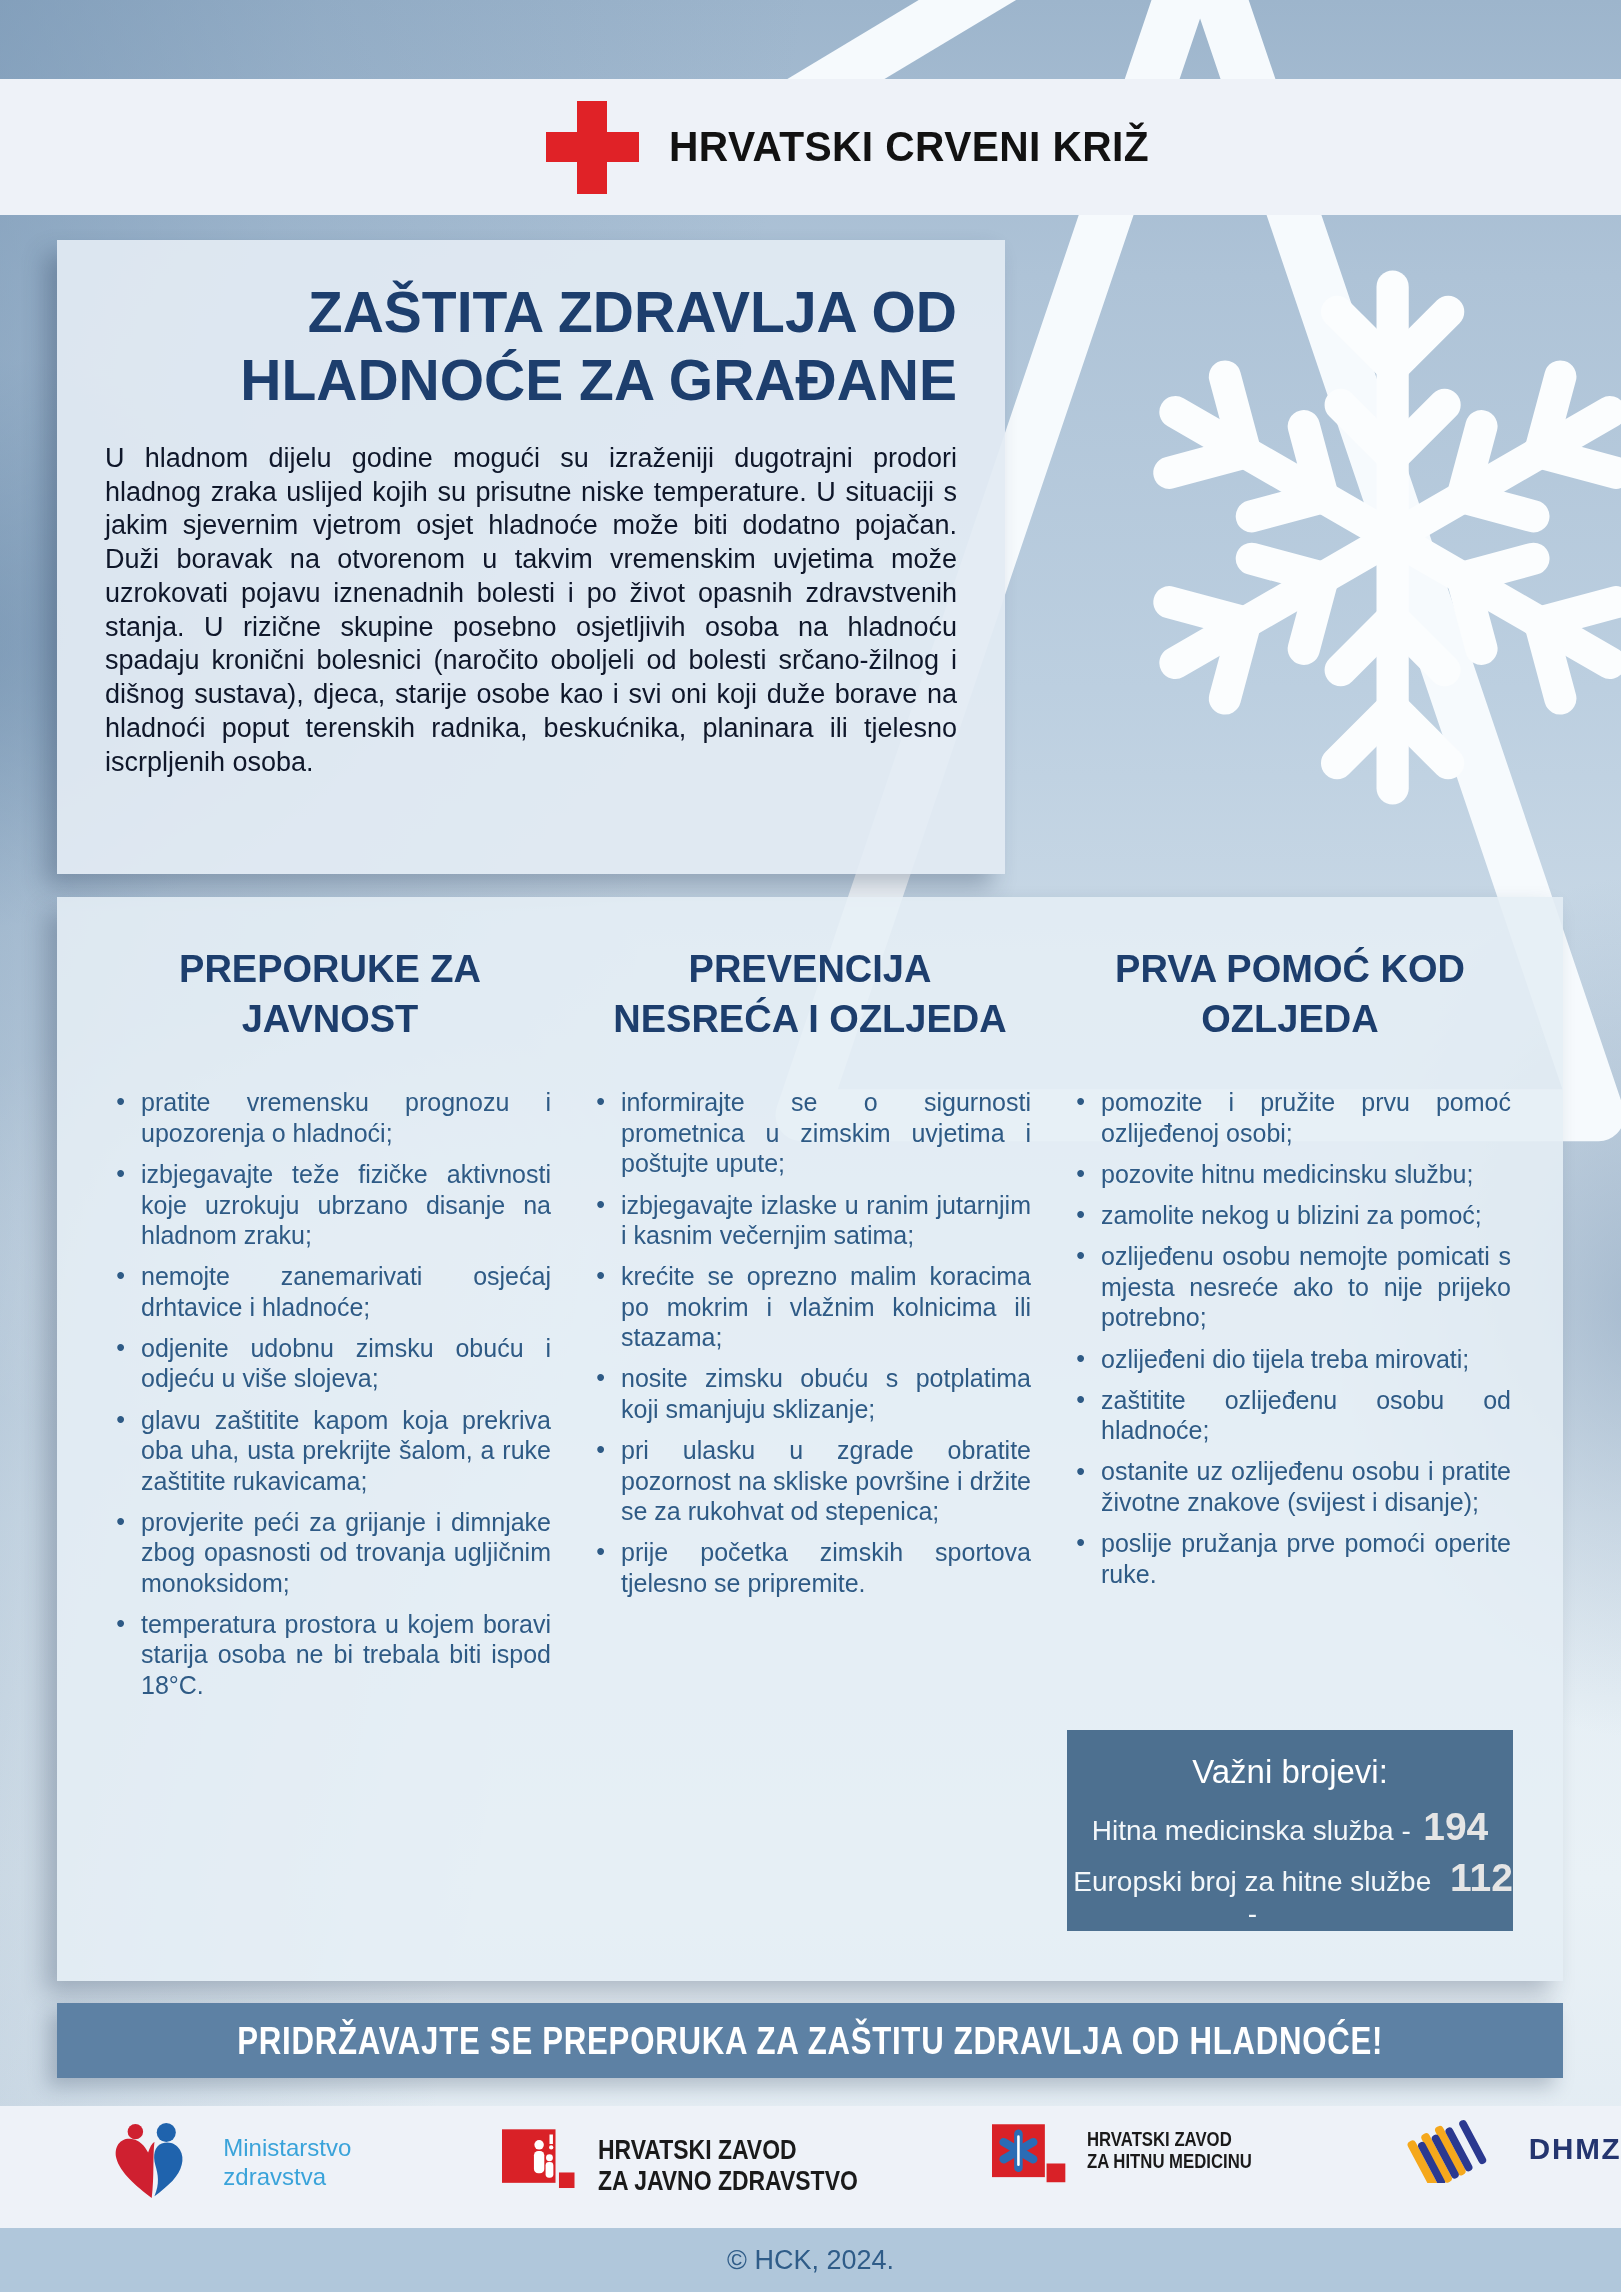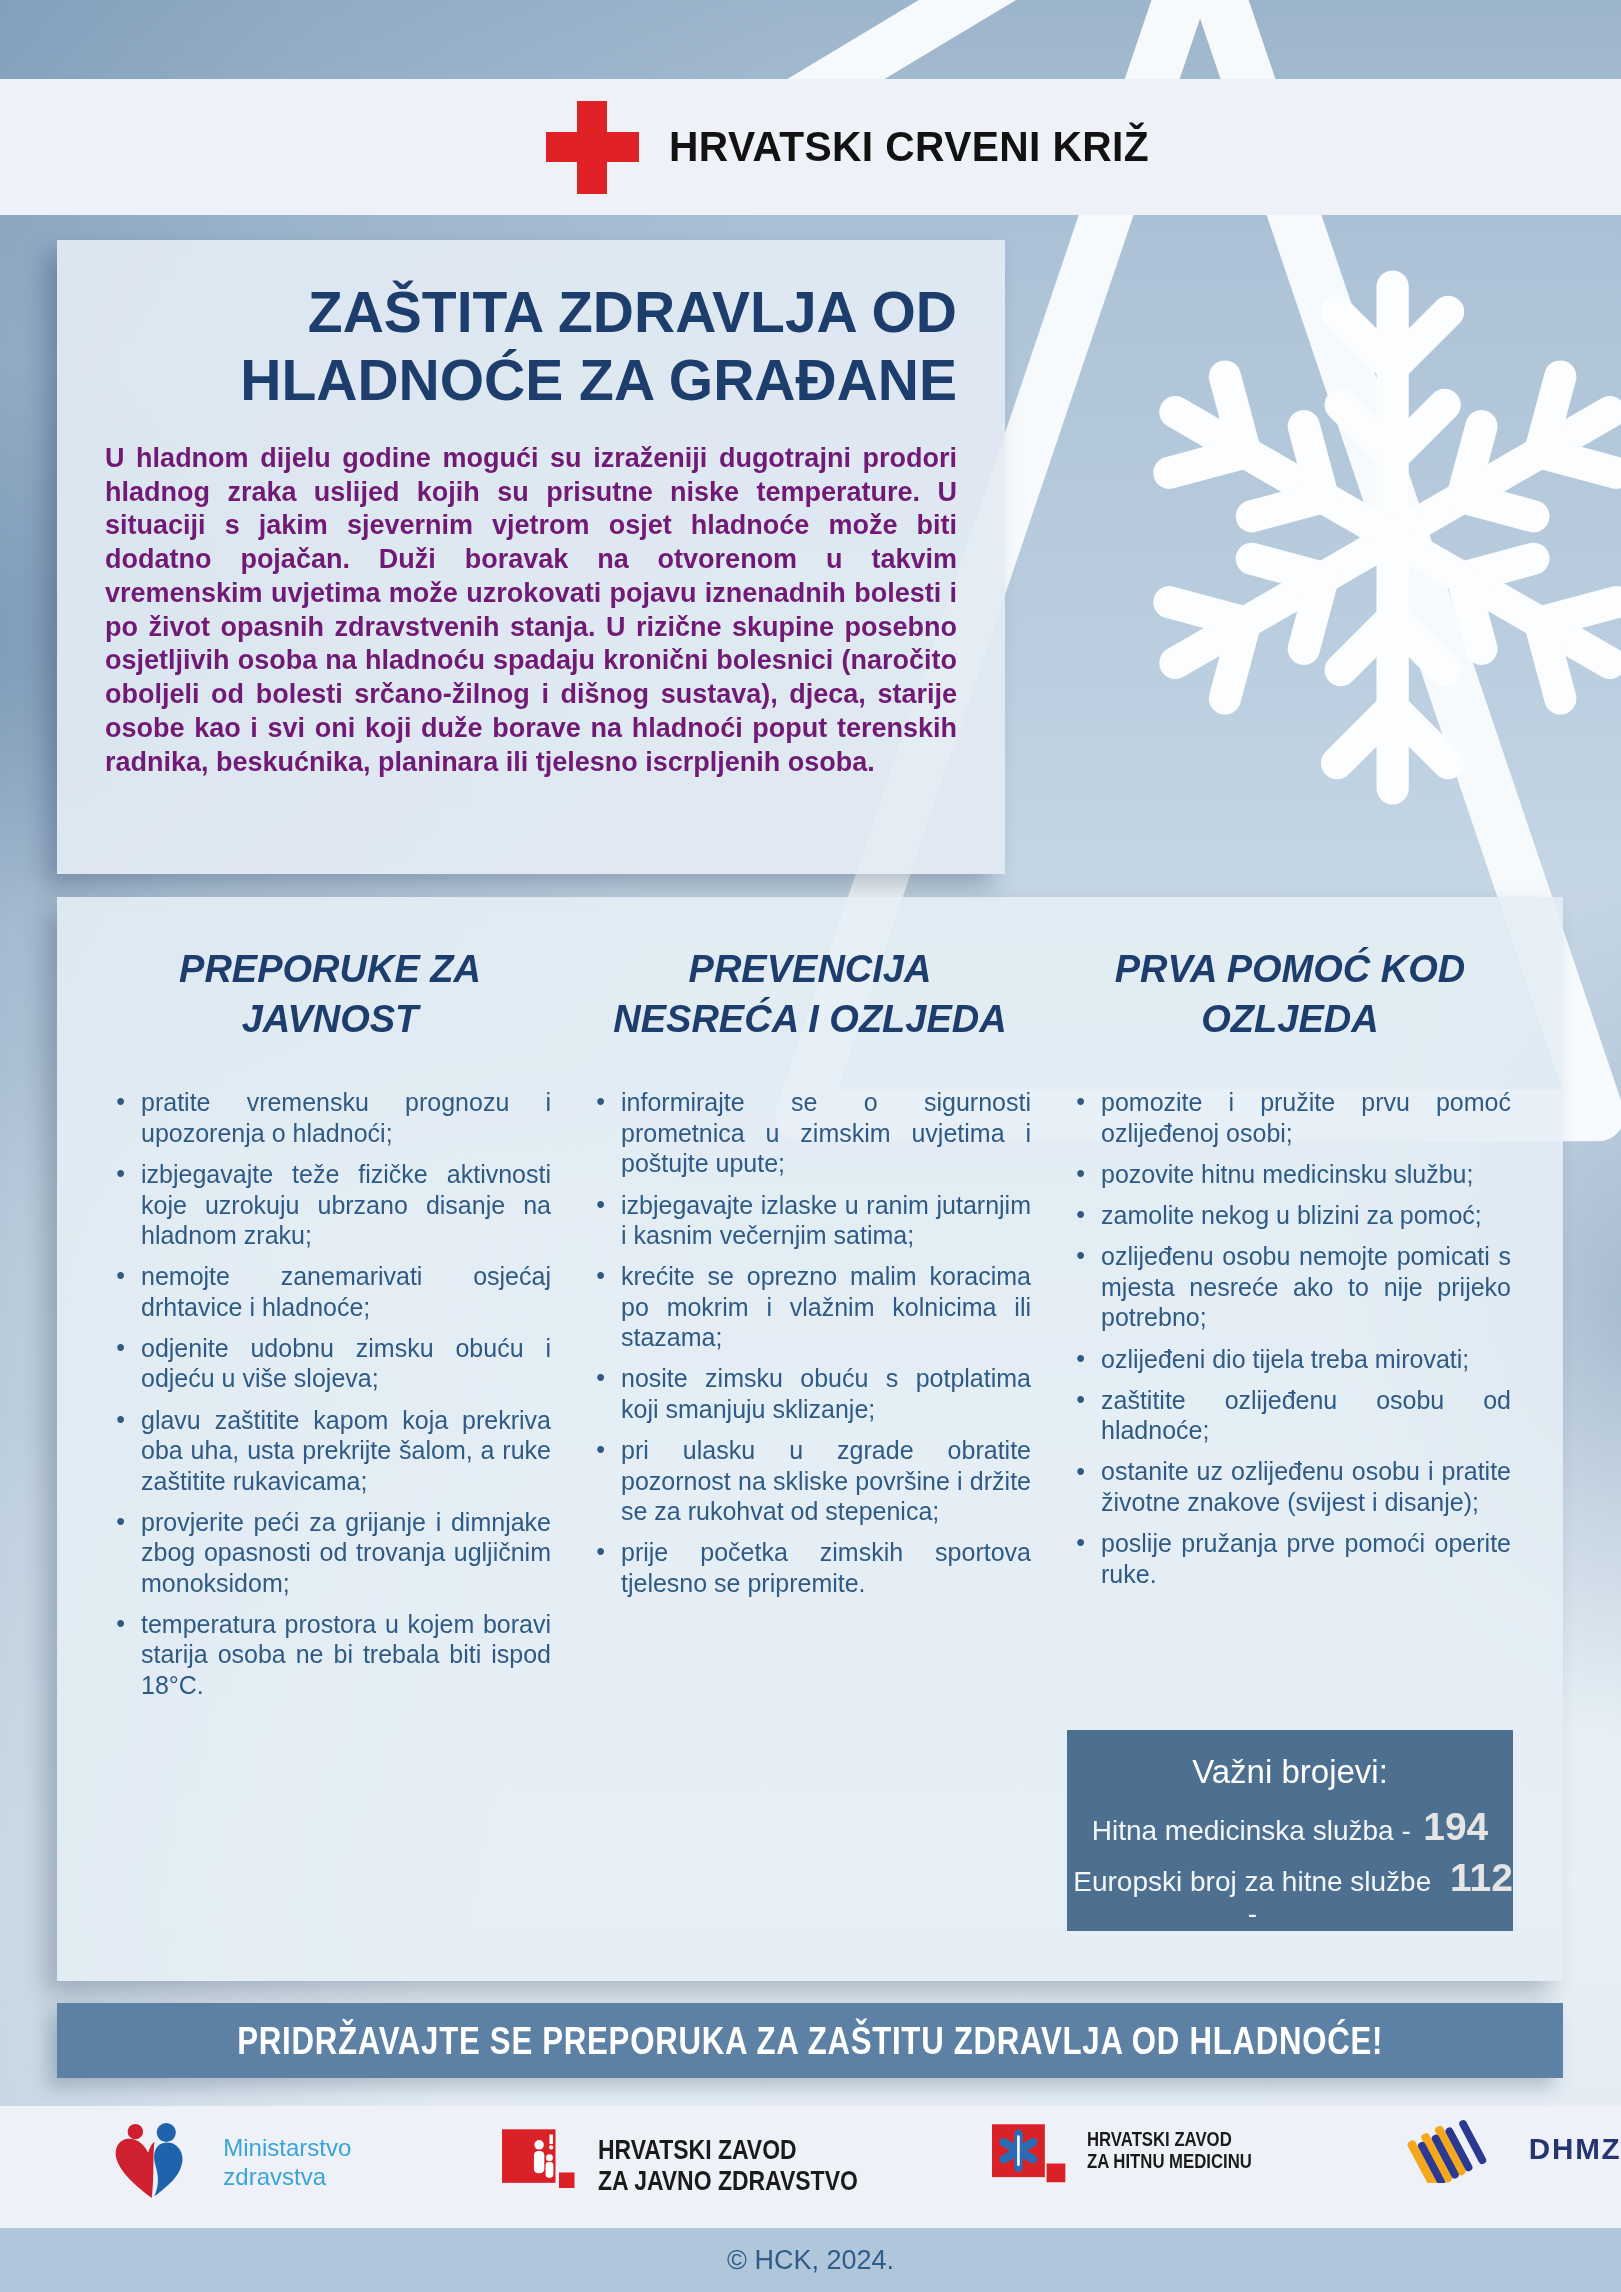--- a/index.html
+++ b/index.html
@@ -37,34 +37,34 @@
     position:absolute;left:57px;top:240px;width:948px;height:634px;z-index:3;
     background:rgba(226,235,243,0.93);
     box-shadow:-12.5px 12.5px 23px rgba(28,48,76,0.30);
     box-sizing:border-box;padding:38px 48px 0 48px;
   }
   .page-title{
     font-size:57px;line-height:1.2;font-weight:bold;color:#1d3e6d;text-align:right;
     white-space:pre-line;letter-spacing:0;
   }
   .intro-paragraph{
-    margin-top:27px;font-size:27px;line-height:1.25;color:#701a75;text-align:justify;font-weight:bold;
+    margin-top:27px;font-size:27px;line-height:1.25;color:#0f172a;text-align:justify;
   }
   
   .main-panel{
     position:absolute;left:57px;top:897px;width:1506px;height:1084px;z-index:3;
     background:rgba(229,238,245,0.88);
     box-shadow:-12.5px 12.5px 23px rgba(28,48,76,0.28);
     box-sizing:border-box;padding:47px 52px 0 52px;
   }
   .cols{display:flex;gap:38px;}
   .col{flex:1 1 0;min-width:0;}
   .col-title{
     font-size:38px;line-height:1.32;font-weight:bold;color:#1d3e6d;text-align:center;
-    white-space:pre-line;min-height:100px;font-style:italic;
+    white-space:pre-line;min-height:100px;
   }
   .b-list{margin-top:43px;display:flex;flex-direction:column;gap:10.7px;}
   .b-item{
     position:relative;padding-left:32px;font-size:25px;line-height:1.22;color:#2e5a85;
     text-align:justify;
   }
   .b-item::before{content:"\2022";position:absolute;left:7.2px;top:-0.9px;color:#2e5a85;}
   
   .numbers-box{
     position:absolute;right:50px;top:833px;width:446px;height:201px;background:#4d7090;

